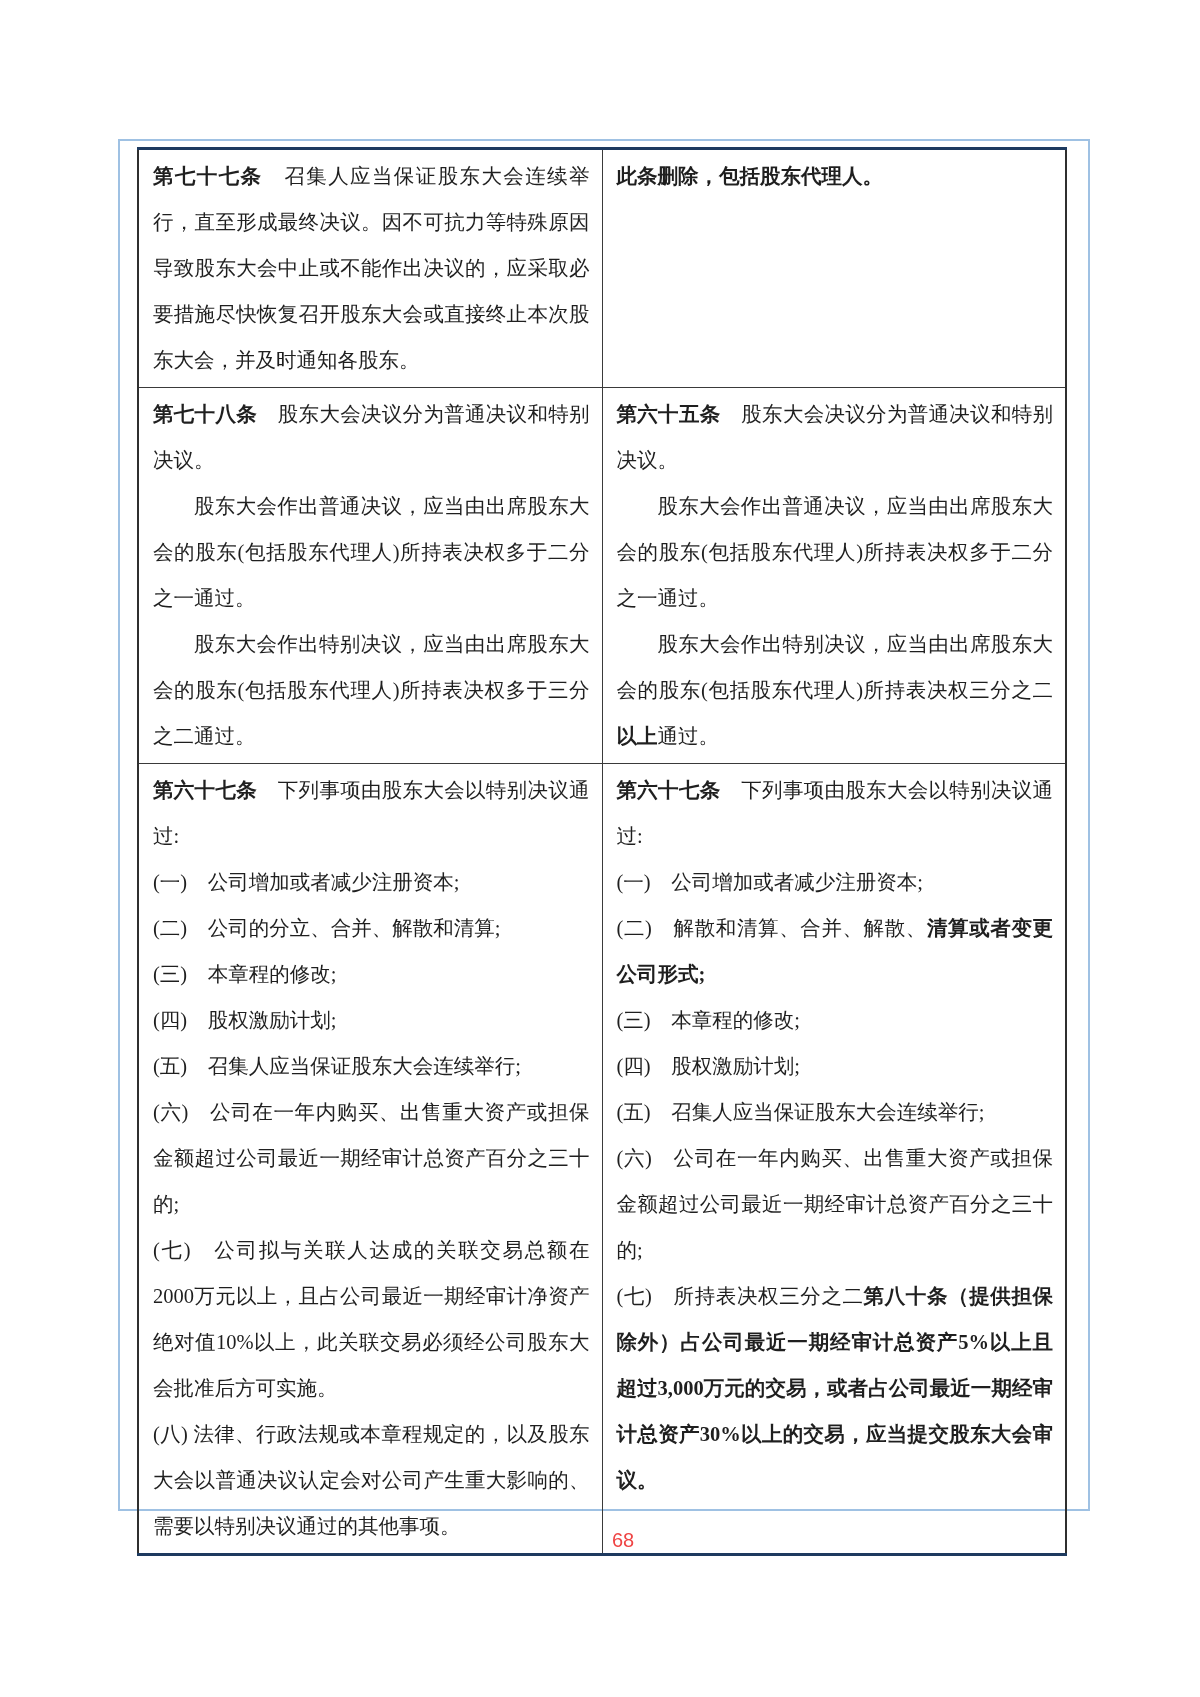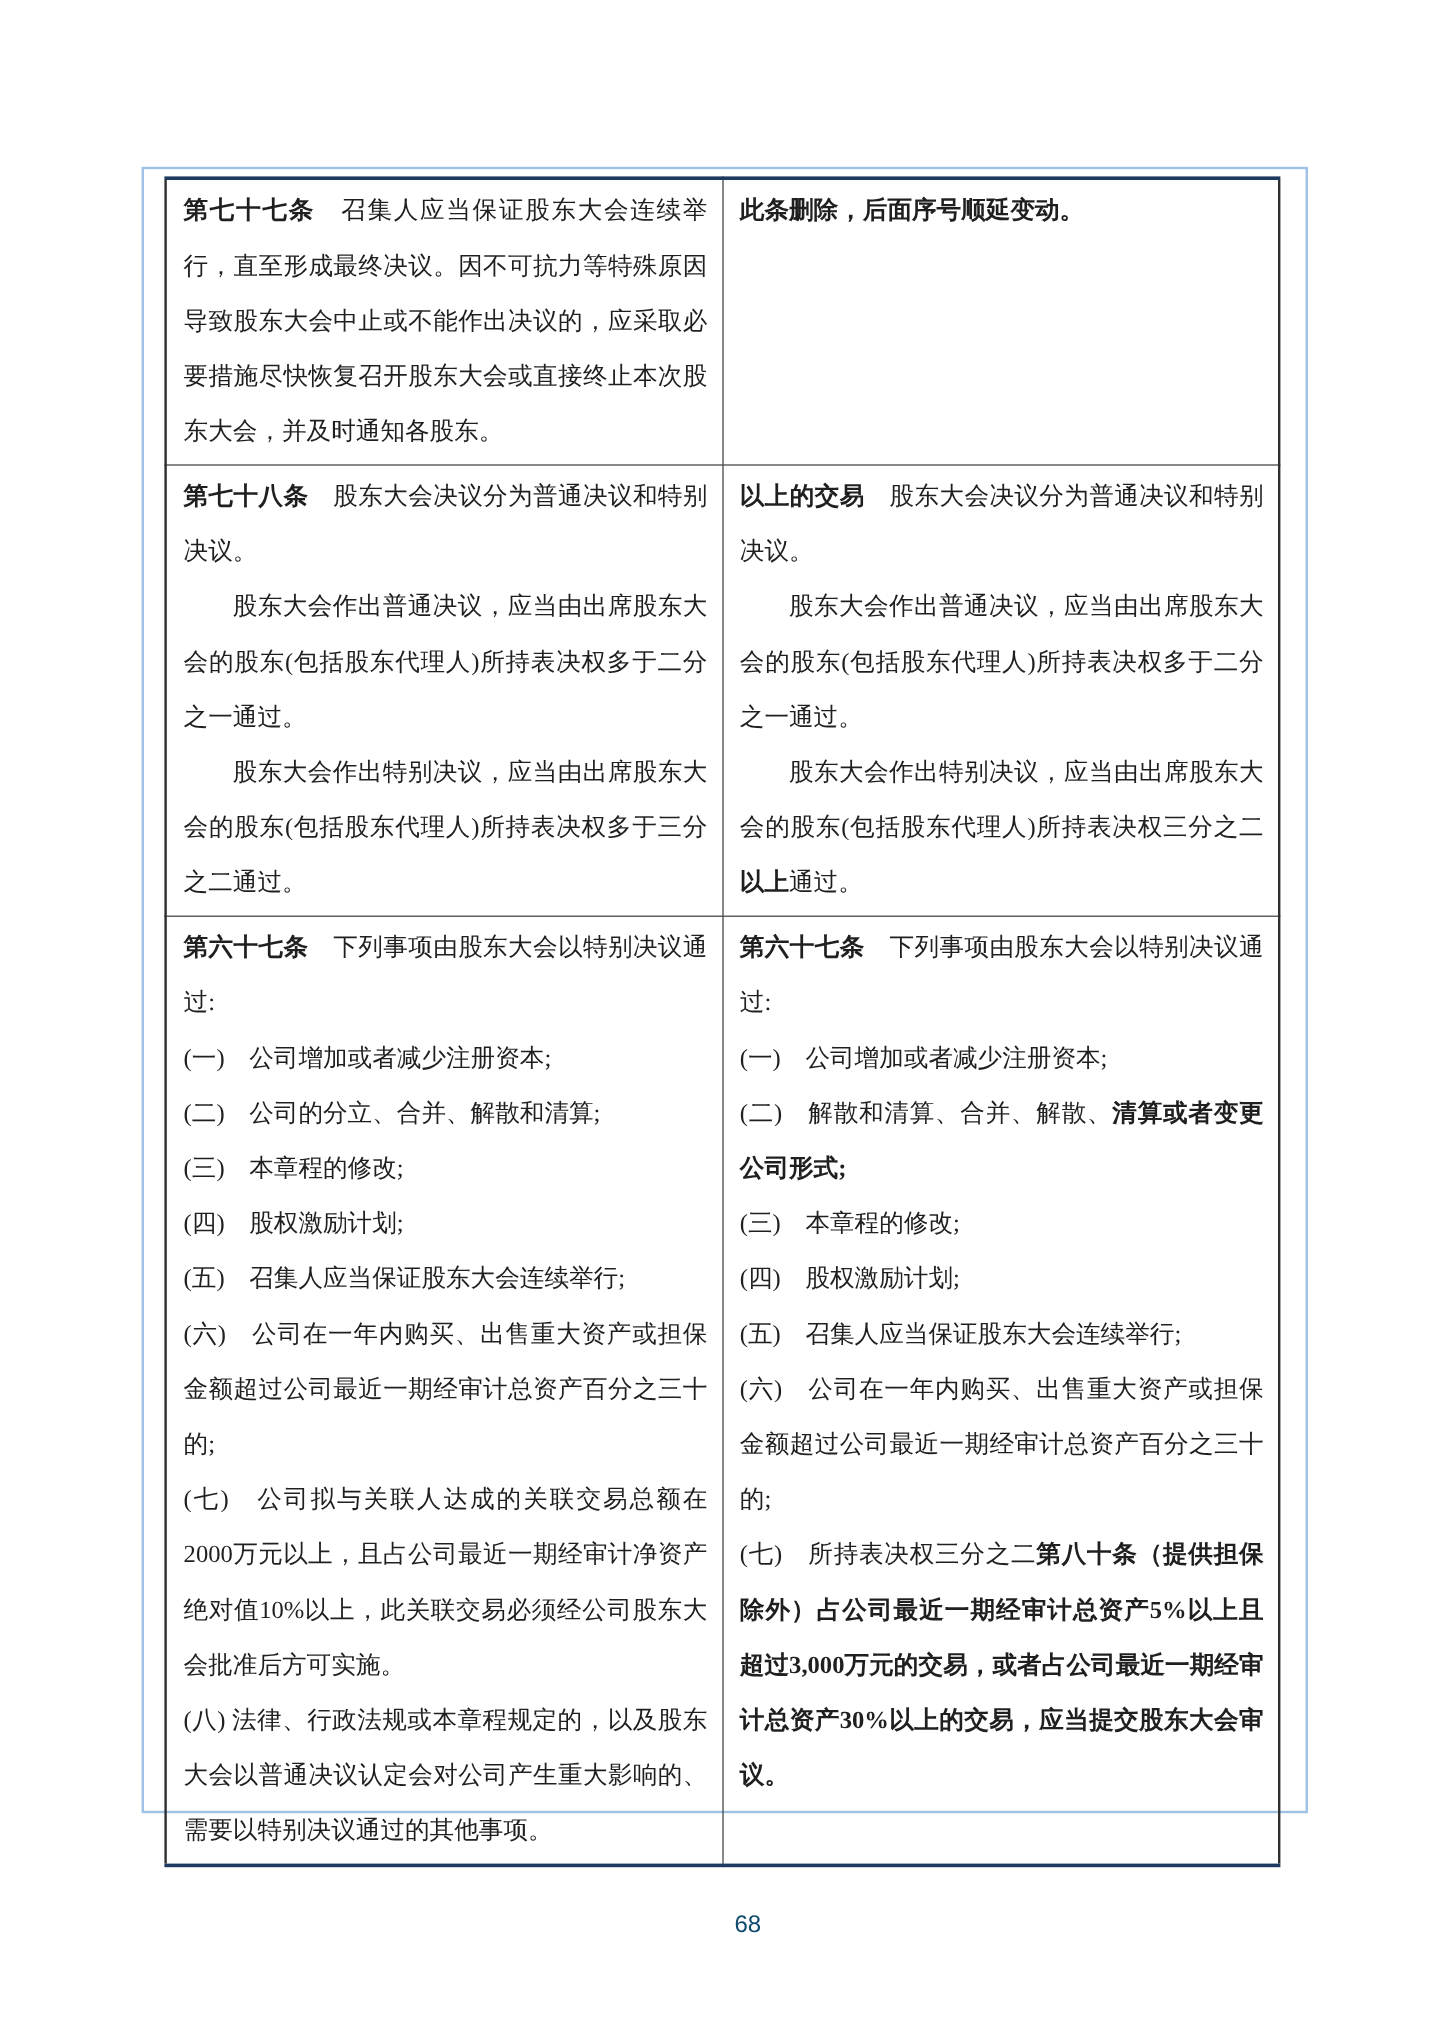--- a/index.html
+++ b/index.html
@@ -32,48 +32,48 @@
     line-height:46px;
     text-align:justify;
     text-justify:inter-character;
   }
   .cmp-table tr:nth-child(1) { height:231px; }
   .cmp-table tr:nth-child(2) { height:325px; }
   .para { margin:0; }
   .para.indent { text-indent:2em; }
   .bold { font-weight:700; }
   .page-number {
-    position:absolute; left:612px; top:1593px;
+    position:absolute; left:612px; top:1529px;
     font-family:"Liberation Sans","DejaVu Sans",sans-serif;
-    font-size:20px; color:#0c4a6e;
+    font-size:20px; color:#ef4444;
   }
 </style>
 </head>
 <body>
 
 <div class="page">
   <div class="outer-box">
     <table class="cmp-table">
       <tbody>
           <tr>
             <td>
               <p class="para"><span class="bold">第七十七条</span><span>　召集人应当保证股东大会连续举行，直至形成最终决议。因不可抗力等特殊原因导致股东大会中止或不能作出决议的，应采取必要措施尽快恢复召开股东大会或直接终止本次股东大会，并及时通知各股东。</span></p>
             </td>
             <td>
-              <p class="para"><span class="bold">此条删除，后面序号顺延变动。</span></p>
+              <p class="para"><span class="bold">此条删除，包括股东代理人。</span></p>
             </td>
           </tr>
           <tr>
             <td>
               <p class="para"><span class="bold">第七十八条</span><span>　股东大会决议分为普通决议和特别决议。</span></p>
               <p class="para indent"><span>股东大会作出普通决议，应当由出席股东大会的股东(包括股东代理人)所持表决权多于二分之一通过。</span></p>
               <p class="para indent"><span>股东大会作出特别决议，应当由出席股东大会的股东(包括股东代理人)所持表决权多于三分之二通过。</span></p>
             </td>
             <td>
-              <p class="para"><span class="bold">以上的交易</span><span>　股东大会决议分为普通决议和特别决议。</span></p>
+              <p class="para"><span class="bold">第六十五条</span><span>　股东大会决议分为普通决议和特别决议。</span></p>
               <p class="para indent"><span>股东大会作出普通决议，应当由出席股东大会的股东(包括股东代理人)所持表决权多于二分之一通过。</span></p>
               <p class="para indent"><span>股东大会作出特别决议，应当由出席股东大会的股东(包括股东代理人)所持表决权三分之二</span><span class="bold">以上</span><span>通过。</span></p>
             </td>
           </tr>
           <tr>
             <td>
               <p class="para"><span class="bold">第六十七条</span><span>　下列事项由股东大会以特别决议通过:</span></p>
               <p class="para"><span>(一)　公司增加或者减少注册资本;</span></p>
               <p class="para"><span>(二)　公司的分立、合并、解散和清算;</span></p>
               <p class="para"><span>(三)　本章程的修改;</span></p>

